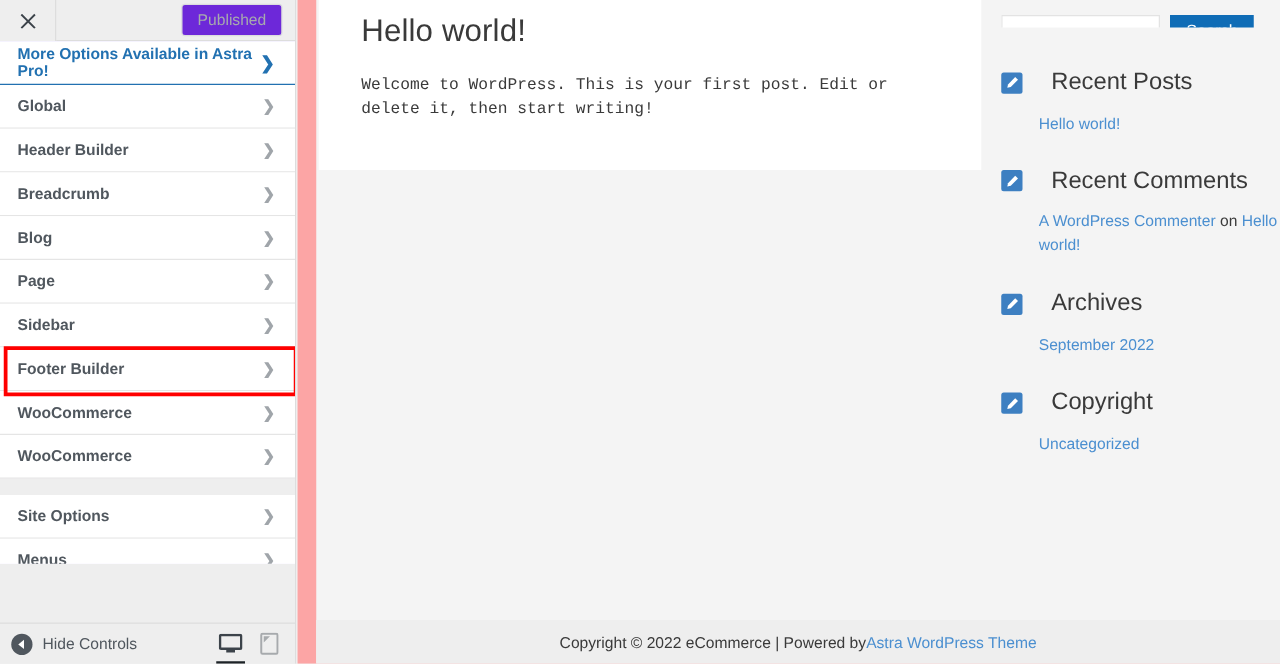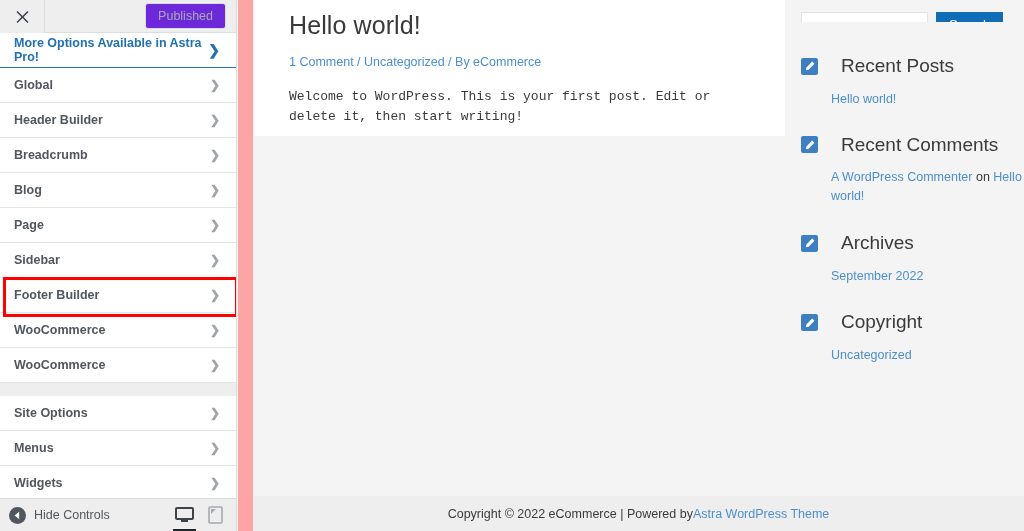--- a/index.html
+++ b/index.html
@@ -56,21 +56,21 @@
     background: #6d28d9;
     border: 1px solid #dcdcde;
     border-radius: 3px;
     color: #a7aaad;
     font-size: 12.5px;
     cursor: default;
     white-space: nowrap;
   }
 
   .panel-scroll {
-    height: 498px;
+    height: 418px;
     background: #c4b5fd;
     overflow: hidden;
     position: relative;
   }
 
   .section-group { background: #ffffff; }
   .group-gap { height: 13px; background: #eeeeee; }
 
   .panel-row {
     position: relative;
@@ -444,23 +444,20 @@
 
   </div>
 
   <div class="preview">
     <div class="preview-inner">
 
       <div class="site-body">
 
         <article class="post-card">
           <h1 class="post-title">Hello world!</h1>
-          <div class="post-meta">
-            <a href="#">1 Comment</a><span class="sep"> / </span><a href="#">Uncategorized</a><span class="sep"> / </span><a href="#">By eCommerce</a>
-          </div>
           <p class="post-excerpt">Welcome to WordPress. This is your first post. Edit or delete it, then start writing!</p>
         </article>
 
         <aside class="widget-col">
 
           <div class="search-widget">
             <input class="search-field" type="text" placeholder="" style="">
             <button class="search-submit">Search</button>
           </div>
 

